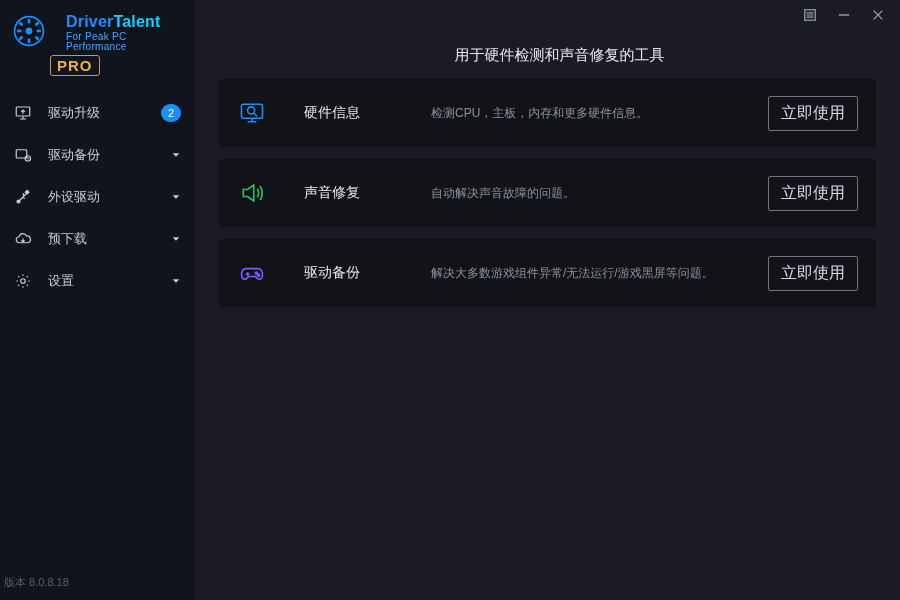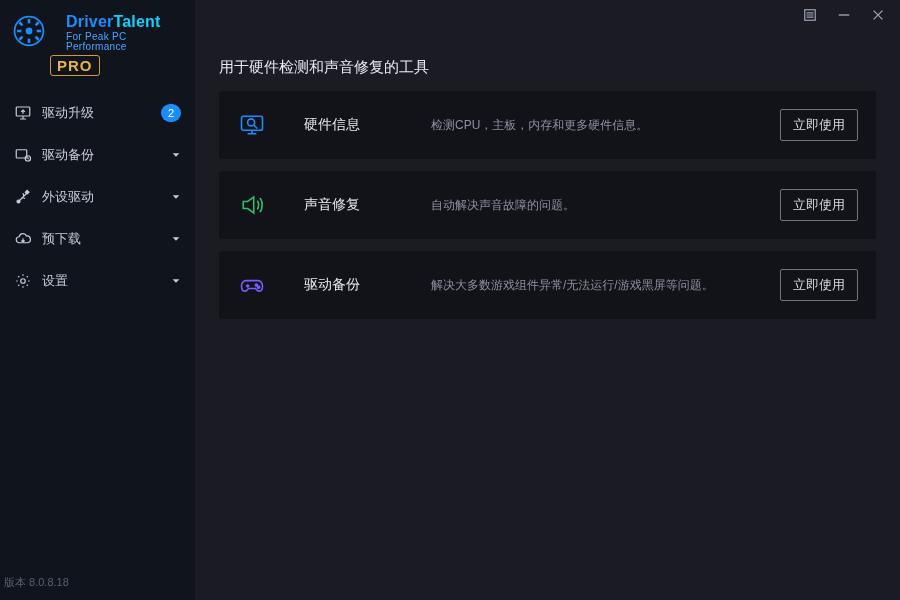--- a/index.html
+++ b/index.html
@@ -12,42 +12,42 @@
   .logo { display: flex; align-items: flex-start; gap: 20px; }
   .logo-gear { width: 34px; height: 34px; flex: none; }
   .logo-text { display: flex; flex-direction: column; line-height: 1; }
   .logo-title { font-weight: 700; font-size: 16px; letter-spacing: .2px; }
   .logo-title .accent { color: #1b8dff; }
   .logo-title .rest { color: #0fd1ff; }
   .logo-sub { font-size: 10px; color: #4aa3ff; margin-top: 2px; letter-spacing: .3px; }
   .logo-pro { margin: 3px auto 0 38px; border: 1px solid #d39a2e; color: #e7b24a; font-size: 15px; font-weight: 700; border-radius: 3px; padding: 1px 6px; width: fit-content; letter-spacing: 1px; }
 
   .nav { margin-top: 10px; display: flex; flex-direction: column; }
-  .nav-item { display: flex; align-items: center; height: 42px; padding: 0 14px; font-size: 13px; color: #c9cbd6; cursor: pointer; position: relative; gap: 10px; }
+  .nav-item { display: flex; align-items: center; height: 42px; padding: 0 14px; font-size: 13px; color: #c9cbd6; cursor: pointer; position: relative; gap: 16px; }
   .nav-item.selected { background: #1b1d25; color: #ffffff; }
   .nav-item .nav-icon { width: 18px; height: 18px; flex: none; display: flex; align-items: center; justify-content: center; }
   .nav-item .nav-label { flex: 1; }
   .nav-item .badge { background: #1b8dff; color: #fff; font-size: 11px; min-width: 20px; height: 18px; border-radius: 9px; display: flex; align-items: center; justify-content: center; padding: 0 6px; }
   .nav-item .chevron { width: 10px; height: 10px; }
 
   .version { position: absolute; bottom: 10px; left: 4px; font-size: 11px; color: #5b5f6f; }
 
   
   .main { flex: 1; height: 100%; background: #1a1b23; display: flex; flex-direction: column; }
   .titlebar { height: 30px; display: flex; align-items: center; justify-content: flex-end; gap: 18px; padding: 0 14px; color: #9aa0b2; }
   .titlebar .tb-btn { width: 16px; height: 16px; display: flex; align-items: center; justify-content: center; cursor: pointer; }
 
   
-  .page-title { font-size: 15px; color: #e6e8f0; margin: 28px 0 14px 24px; }
+  .page-title { font-size: 15px; color: #e6e8f0; margin: 16px 0 14px 24px; text-align: center; }
   .cards { padding: 0 24px; display: flex; flex-direction: column; gap: 12px; }
   .card { background: #121319; border-radius: 3px; height: 68px; display: flex; align-items: center; padding: 0 18px; gap: 37px; }
   .card .card-icon { width: 30px; height: 30px; flex: none; display: flex; align-items: center; justify-content: center; }
   .card .card-name { font-size: 14px; color: #e6e8f0; width: 90px; flex: none; }
   .card .card-desc { font-size: 12px; color: #8b8f9f; flex: 1; }
-  .card .card-action { border: 1px solid #6e7284; color: #d6d8e2; background: transparent; font-size: 13px; padding: 6px 12px; cursor: pointer; border-radius: 2px; }
+  .card .card-action { border: 1px solid #6e7284; color: #d6d8e2; background: transparent; font-size: 16px; padding: 6px 12px; cursor: pointer; border-radius: 2px; }
 
   svg { display: block; }
 </style>
 </head>
 <body>
 
 <div class="sidebar">
 
   <div class="logo-wrap">
     <div class="logo">

